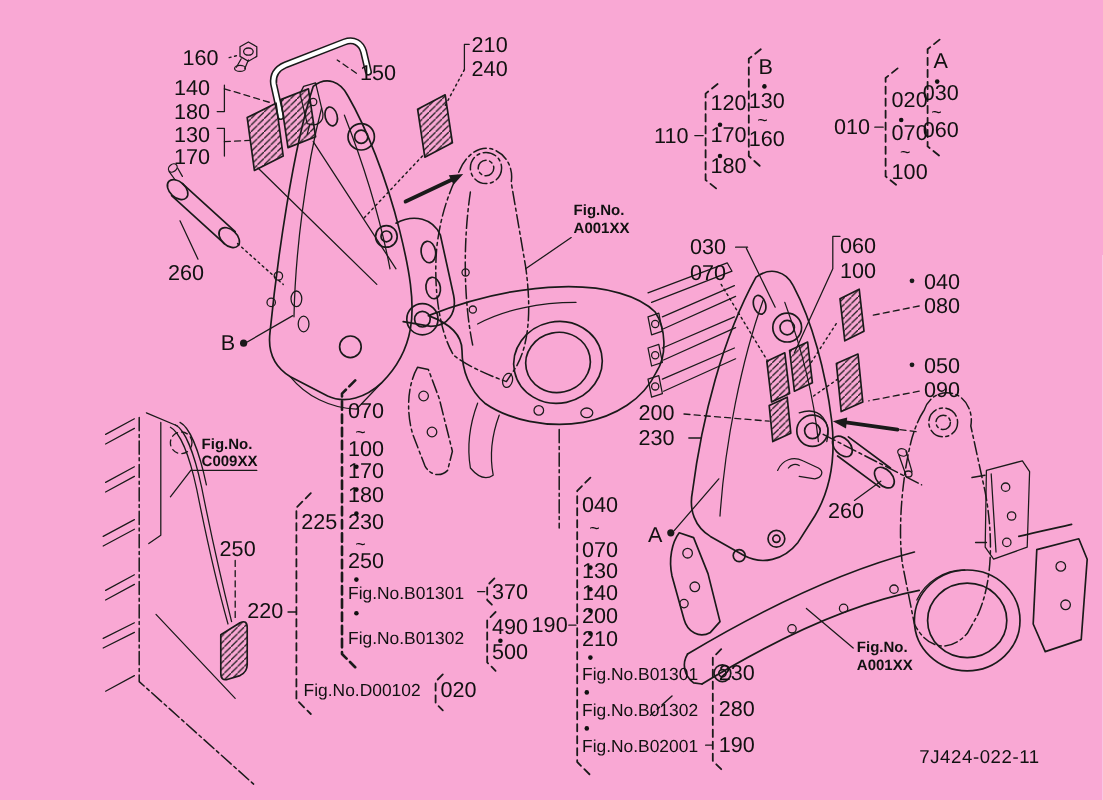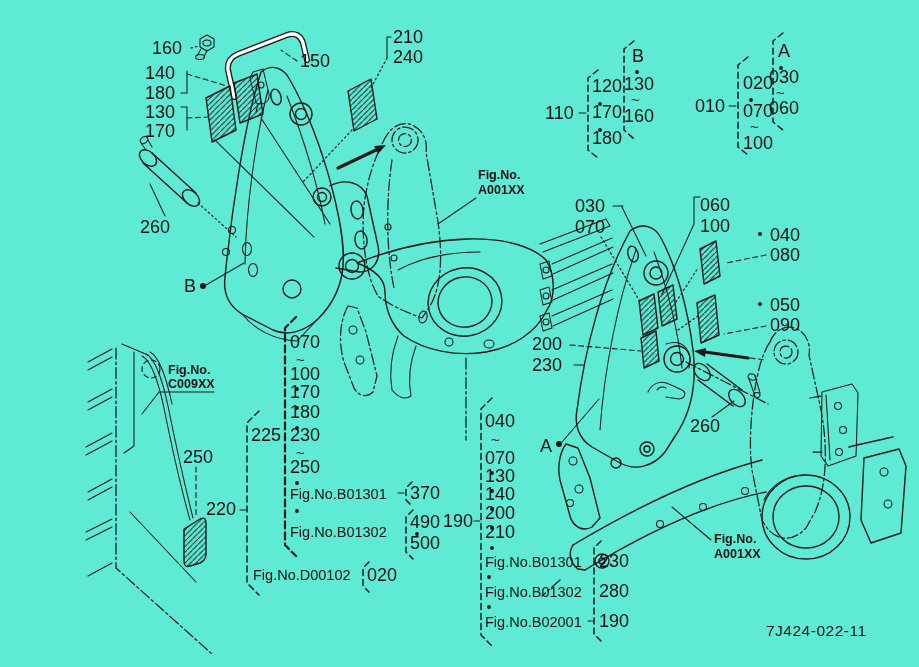--- a/index.html
+++ b/index.html
@@ -1,16 +1,16 @@
 <!DOCTYPE html>
 <html><head>
 <meta charset="utf-8">
 <style>
   html,body{margin:0;padding:0;background:#ffffff;}
-  .stage{position:relative;width:919px;height:667px;background:#5eead4;overflow:hidden;}
+  .stage{position:relative;width:919px;height:667px;background:#f9a8d4;overflow:hidden;}
   svg{display:block;}
   text{font-family:"Liberation Sans", sans-serif; fill:#111;}
   .num{font-size:18px;}
   .tld{font-size:15px;}
   .fg{font-size:14.5px;}
   .ref{font-size:12.5px;font-weight:bold;}
   .dwg{font-size:15.5px;letter-spacing:.5px;}
   .o{stroke:#1a1a1a;fill:none;stroke-width:1.4;stroke-linecap:round;stroke-linejoin:round;}
   .thin{stroke-width:1.05;}
   .ph{stroke-dasharray:11 3 2.5 3;stroke-width:1.25;}

